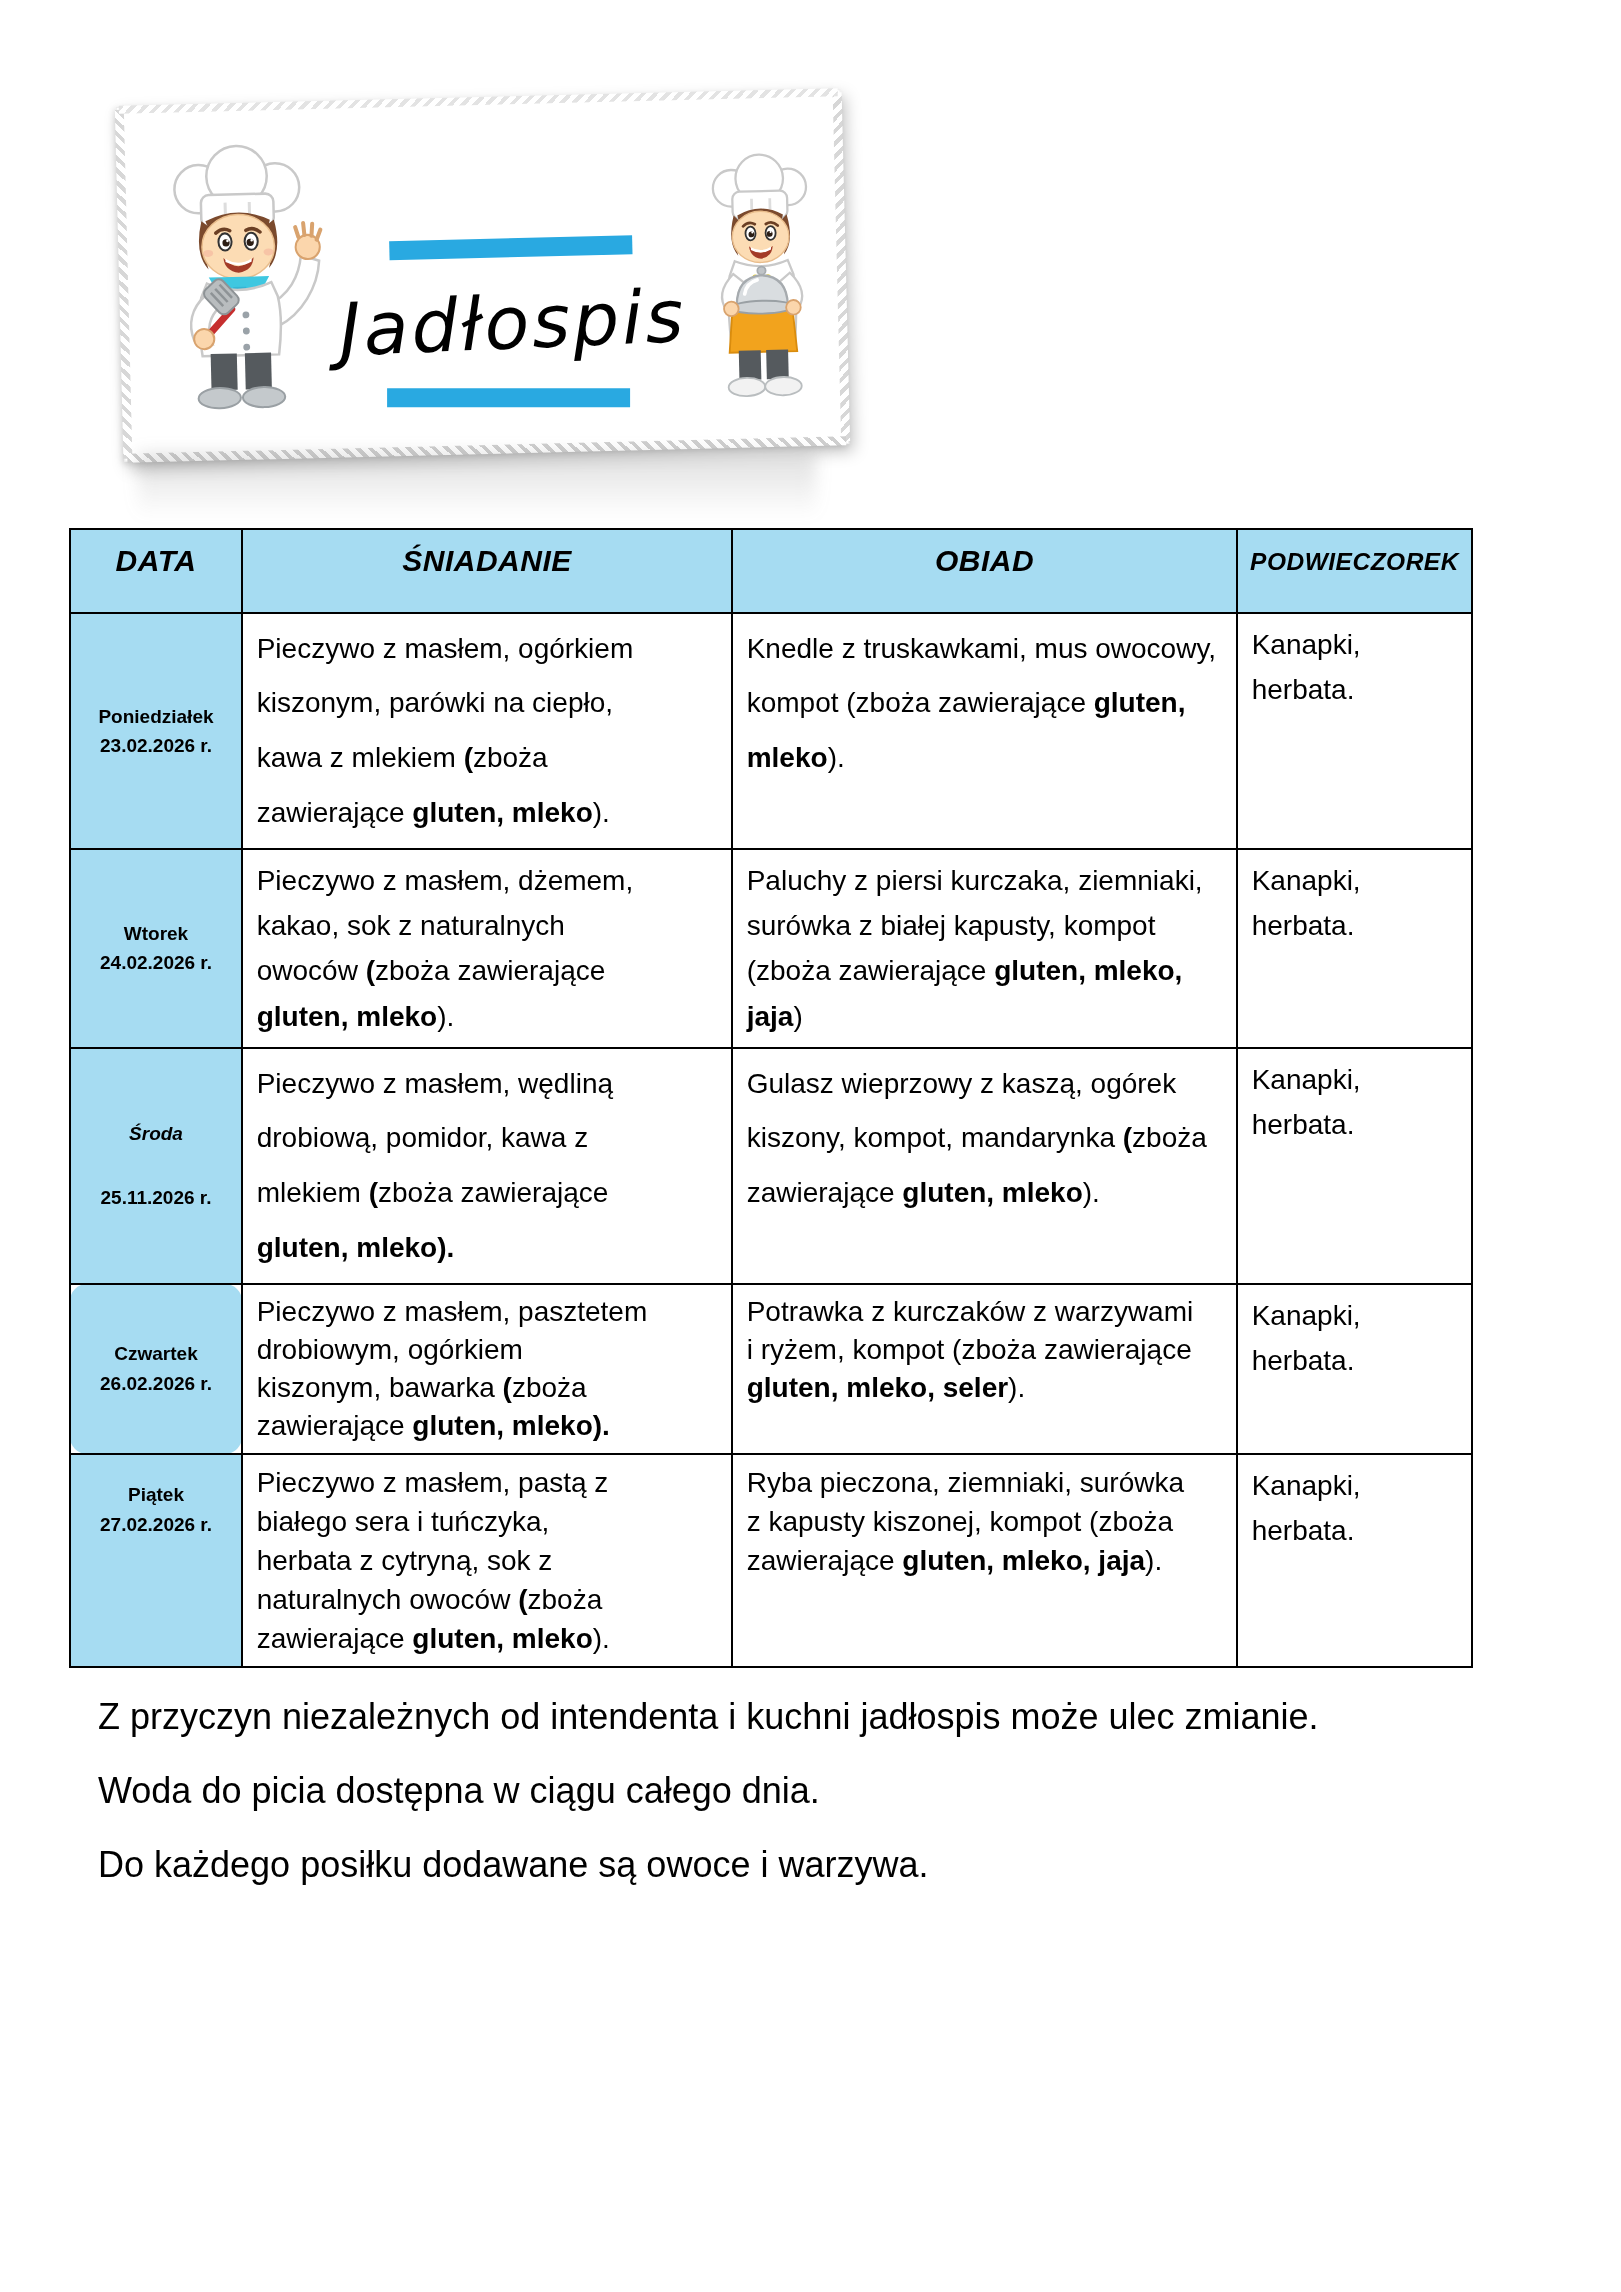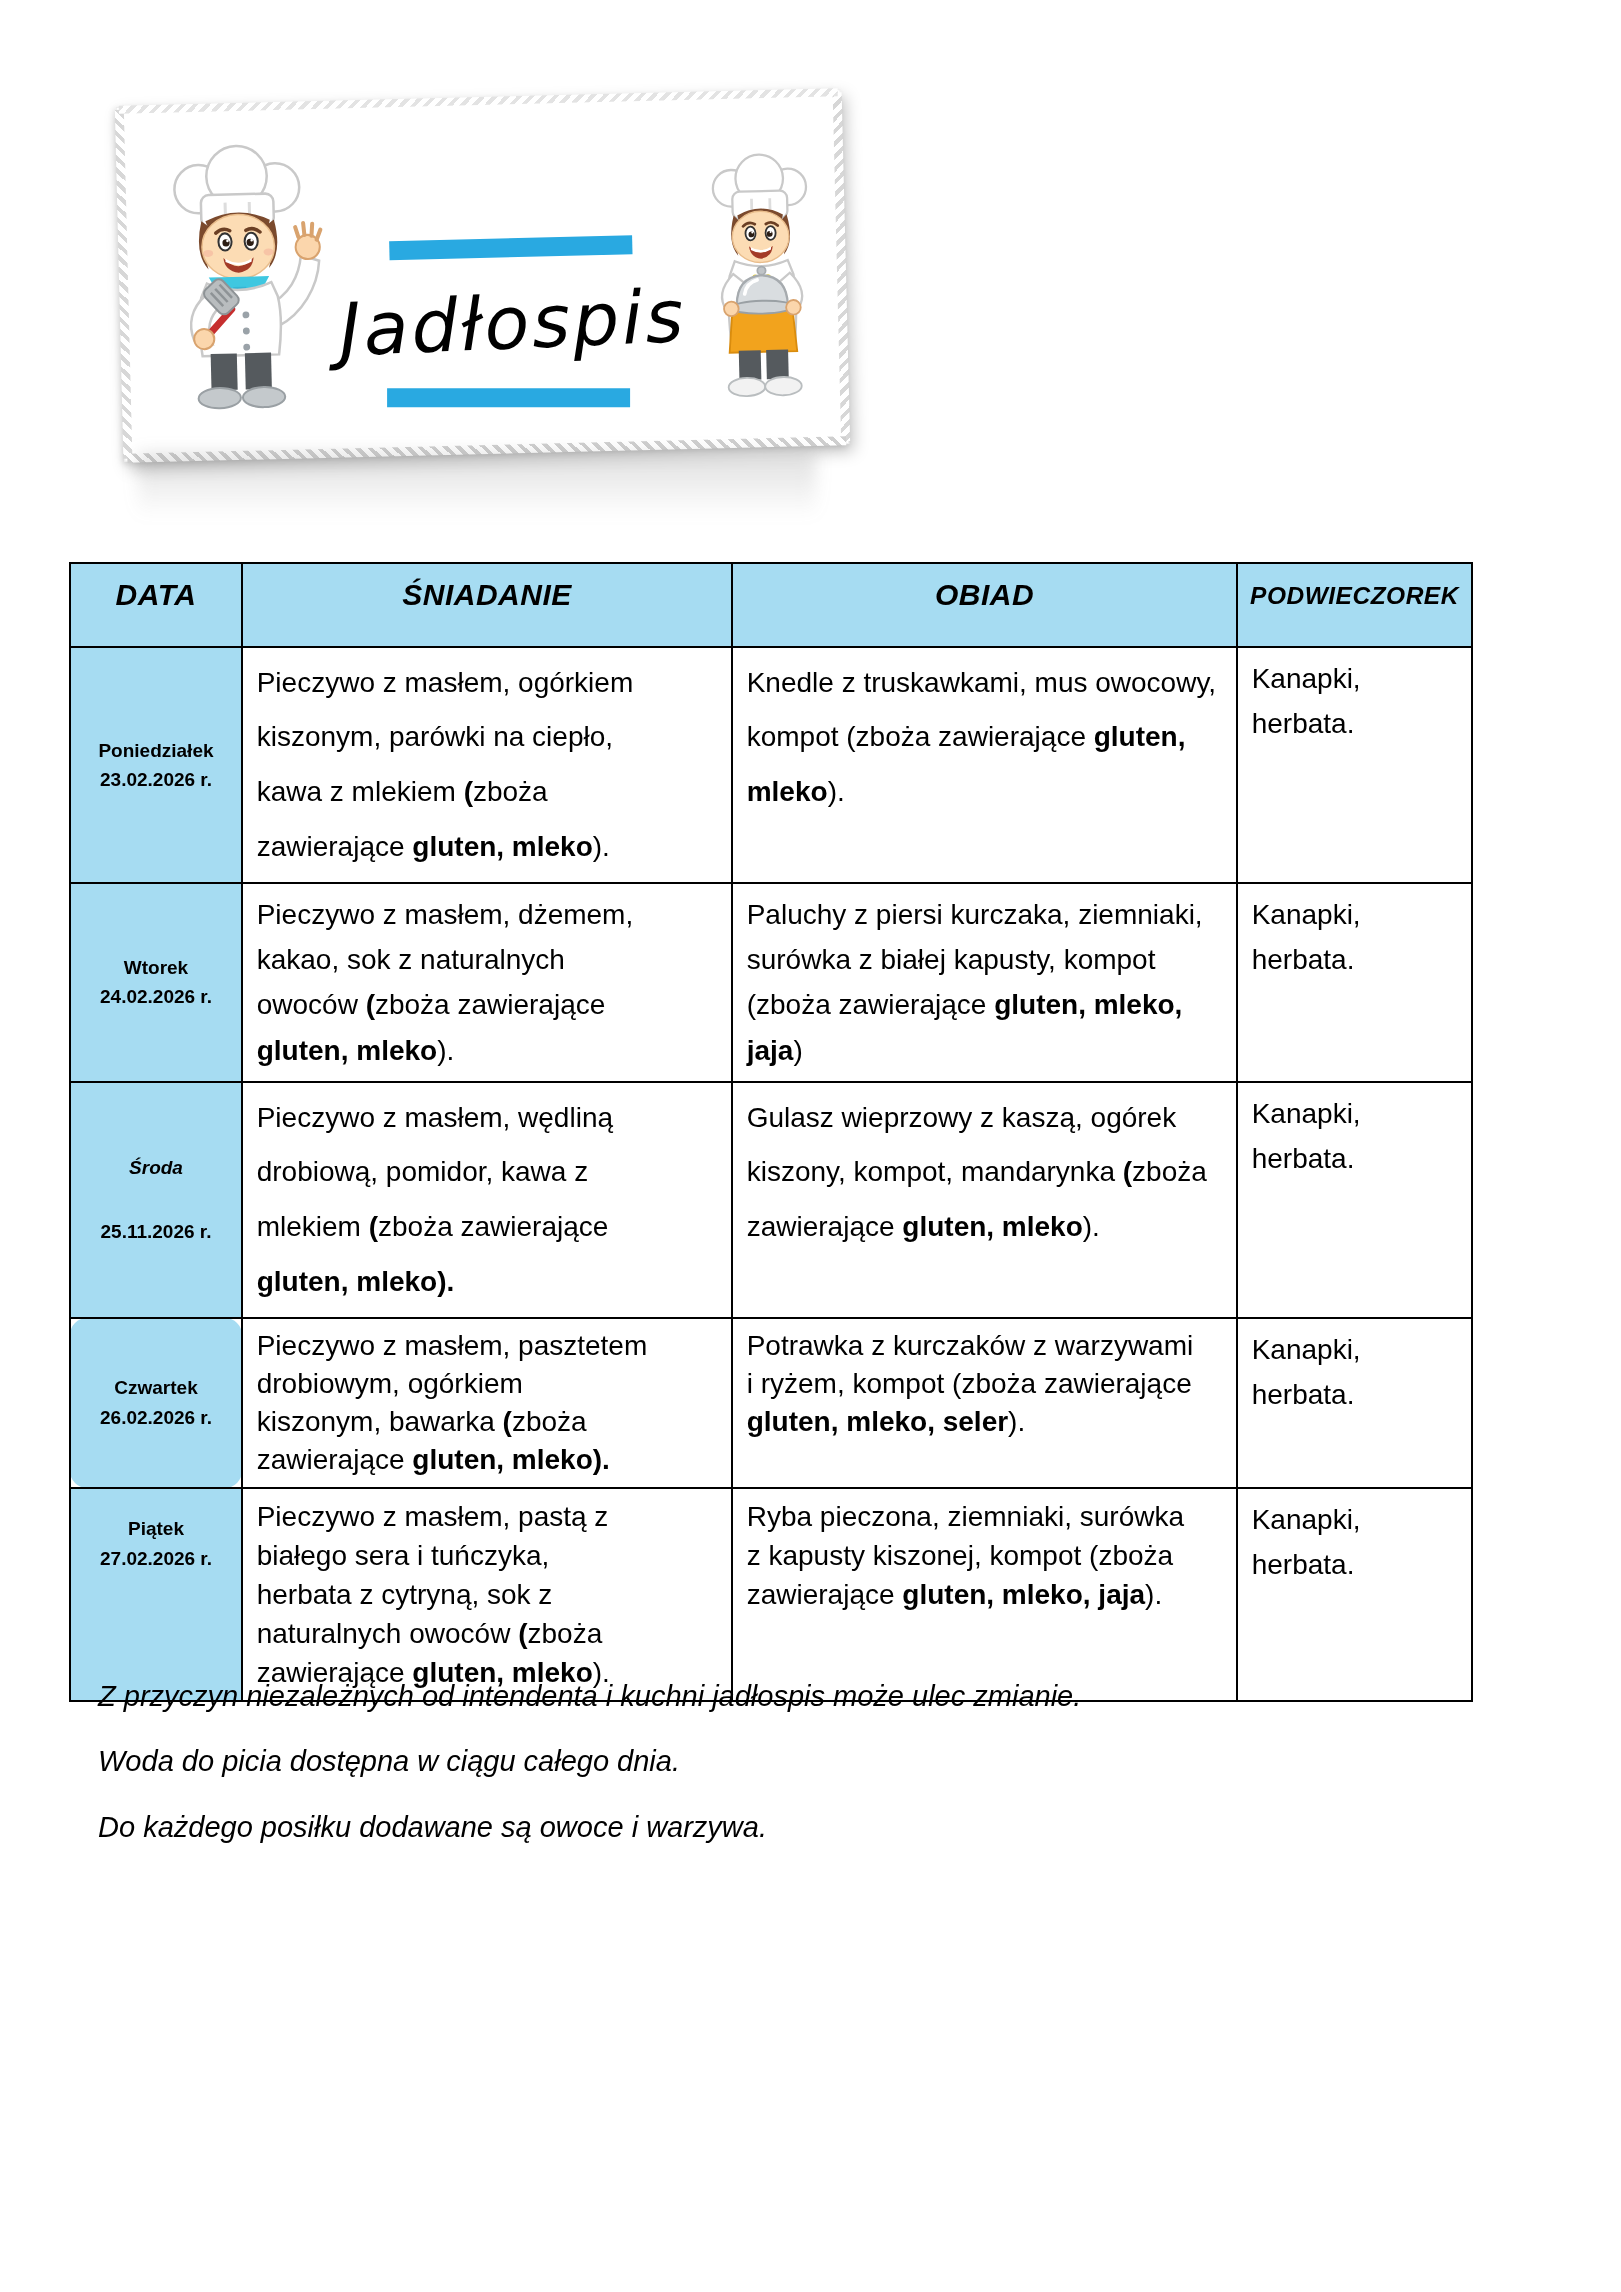--- a/index.html
+++ b/index.html
@@ -40,21 +40,21 @@
   }
   .chef{flex:0 0 auto;}
   .banner-reflection{
     position:absolute;left:17.6px;right:29px;top:100%;height:76px;
     background:linear-gradient(to bottom,rgba(110,110,110,.22),rgba(255,255,255,0) 85%);
     filter:blur(7.8px);
   }
 
   
   table.menu-table{
-    position:absolute;left:69px;top:562px;width:1402px;
+    position:absolute;left:69px;top:528px;width:1402px;
     border-collapse:collapse;table-layout:fixed;
   }
   .menu-table th{
     background:var(--header-bg);
     border:2px solid var(--border);border-bottom:2.9px solid var(--border);
     font-style:italic;font-weight:bold;font-size:30px;
     padding:13.7px 5.9px 0 5.9px;height:84px;vertical-align:top;text-align:center;
     box-sizing:border-box;letter-spacing:0.5px;
   }
   .menu-table th.small{font-size:24.5px;padding-top:17.6px;}
@@ -74,21 +74,21 @@
   tbody tr:nth-child(2) td{height:196px;line-height:1.62;}
   tbody tr:nth-child(3) td{height:216px;line-height:1.95;}
   tbody tr:nth-child(4) td{height:154px;line-height:1.36;border-radius:17px;}
   tbody tr:nth-child(5) td{height:204px;line-height:1.4;}
   tbody tr:nth-child(3) .day-name{margin-bottom:35px;font-style:italic;}
   tbody tr:nth-child(5) .day-cell{vertical-align:top !important;padding-top:25.5px !important;}
 
   
   .notes{position:absolute;left:98px;top:1678px;width:1372px;}
   .note{
-    font-style:italic;font-size:29px;margin:0 0 29px 0;line-height:1.25;
+    font-size:36px;margin:16px 0 29px 0;line-height:1.25;
     font-family:"Liberation Sans",sans-serif;
   }
 </style>
 </head>
 <body style="--accent: #29a9e1; --header-bg: #a6dcf2; --border: #000000;">
 
 <div class="banner">
   <div class="banner-card">
     <span class="serr left"></span>
     <span class="serr right"></span>

